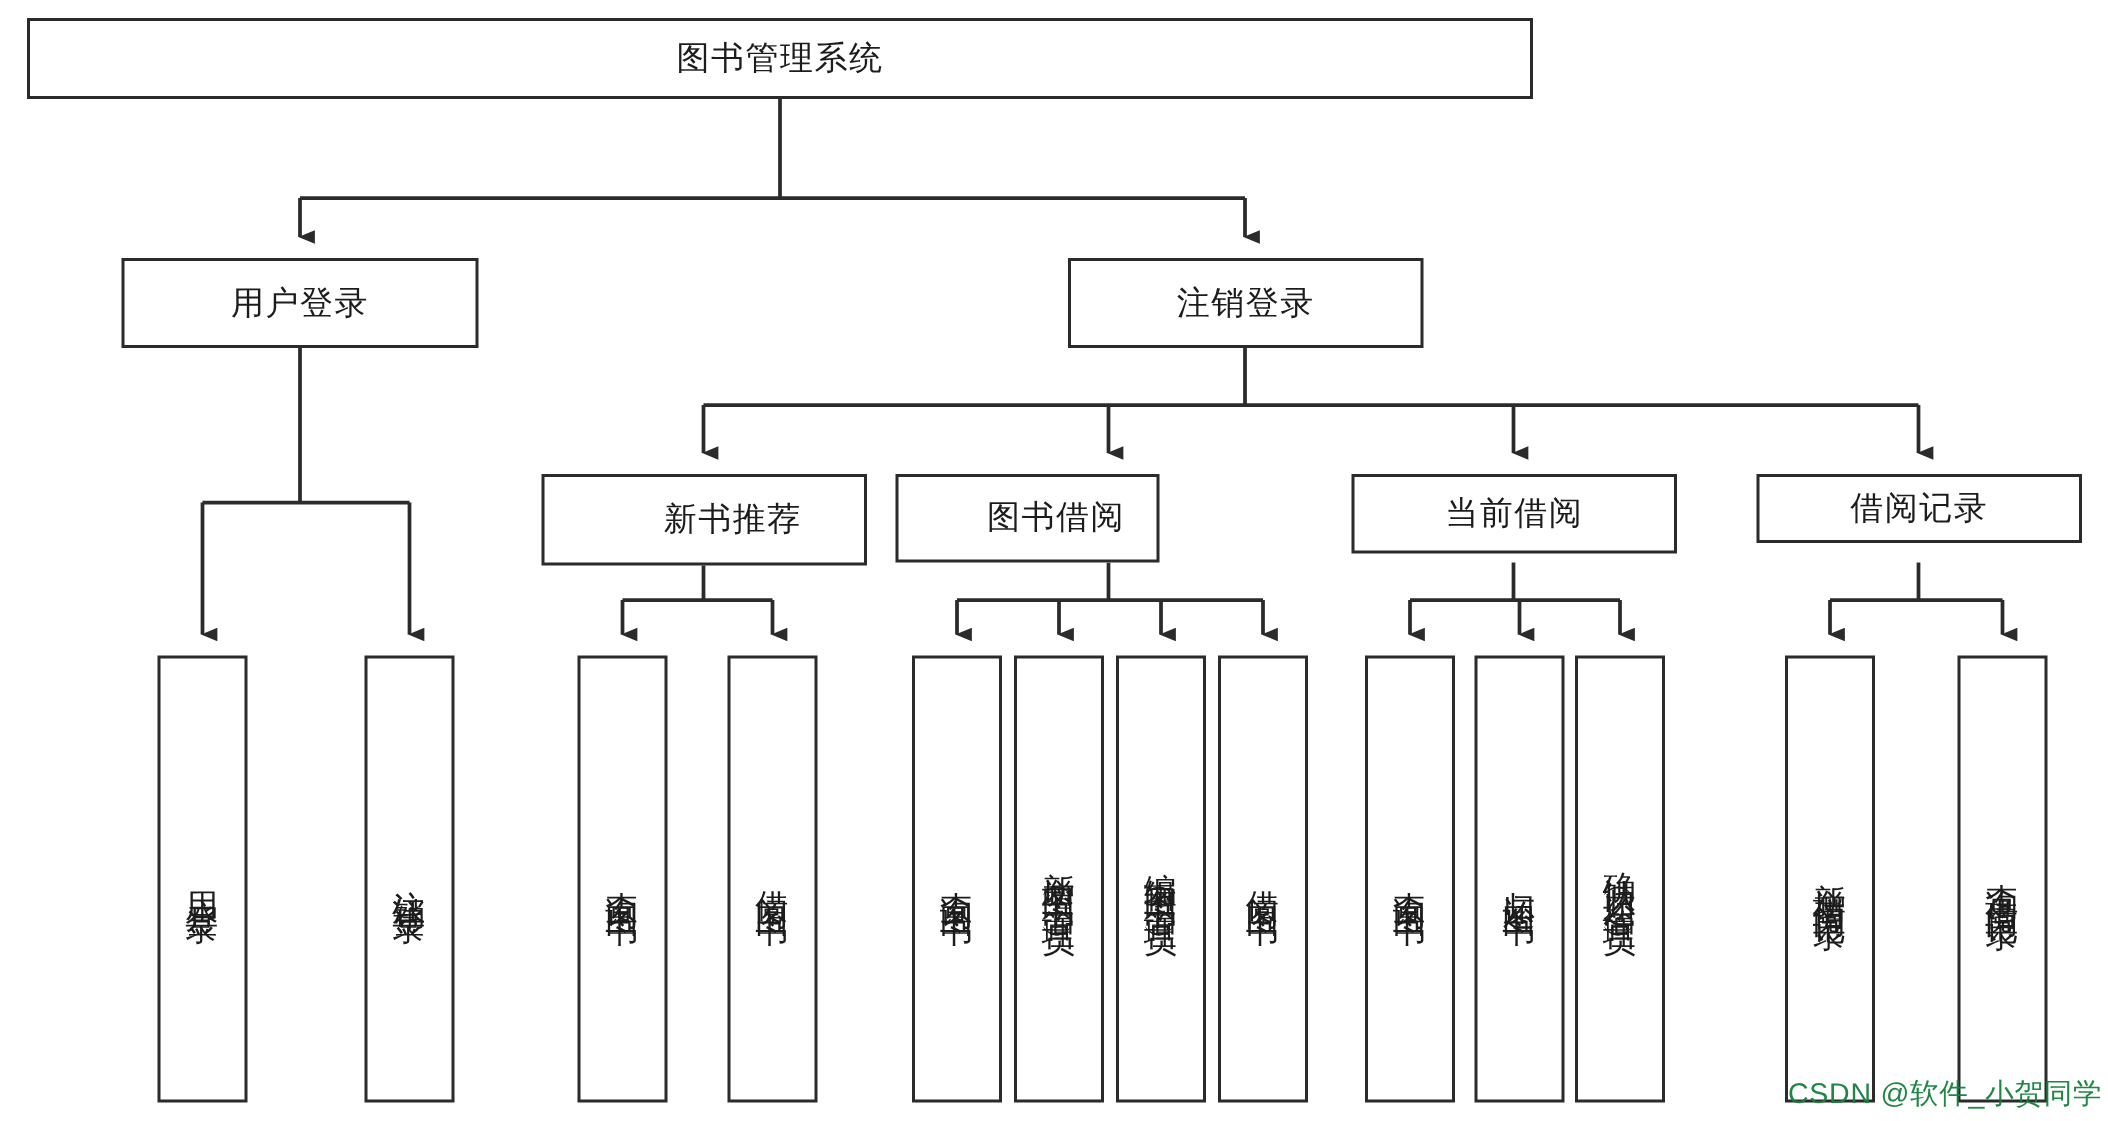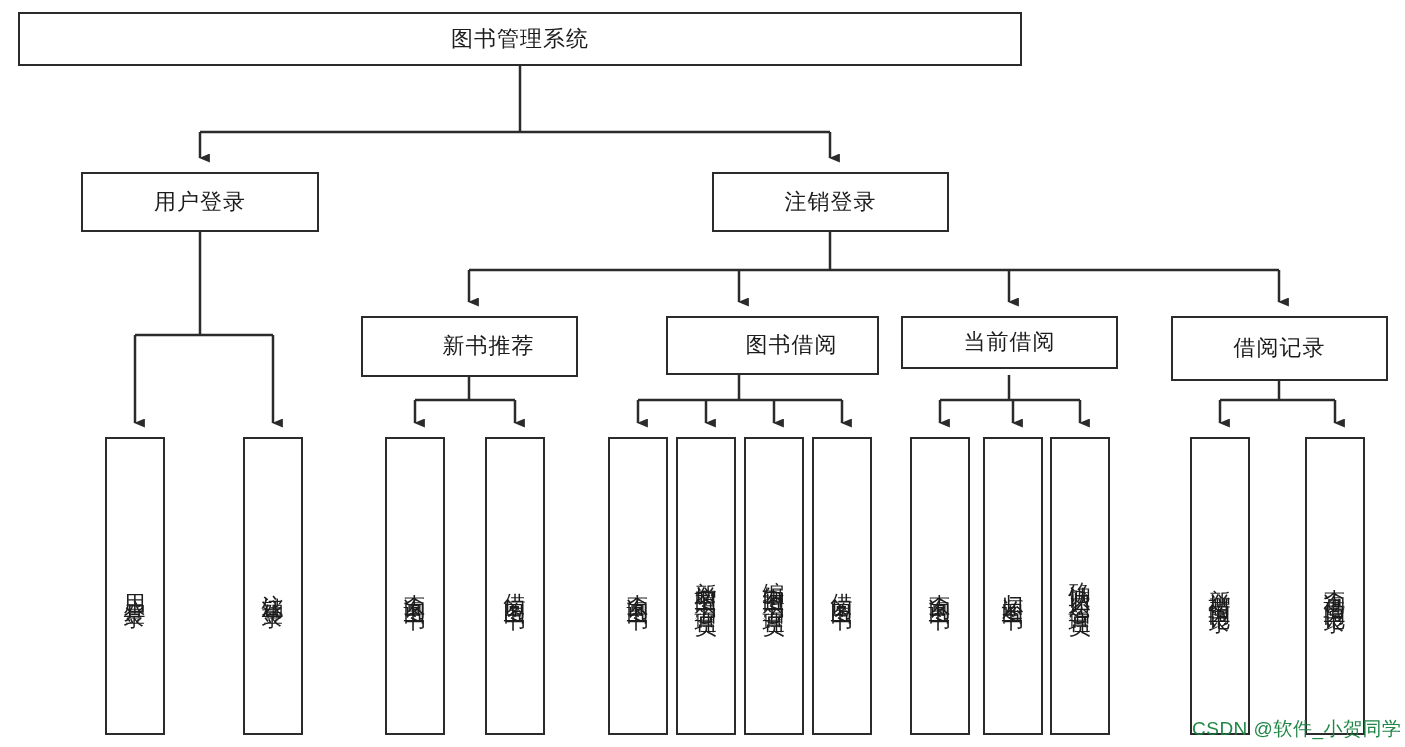--- a/index.html
+++ b/index.html
@@ -123,27 +123,27 @@
   <div class="node node-h" style="left:81px; top:172px; width:238px; height:60px;">
     <span>用户登录</span>
   </div>
   <div class="node node-h" style="left:712px; top:172px; width:237px; height:60px;">
     <span>注销登录</span>
   </div>
 
   <div class="node node-h" style="left:361px; top:316px; width:217px; height:61px;padding-left:38px;">
     <span>新书推荐</span>
   </div>
-  <div class="node node-h" style="left:666px; top:316px; width:213px; height:59px;padding-left:38px;">
+  <div class="node node-h" style="left:597px; top:316px; width:176px; height:59px;padding-left:38px;">
     <span>图书借阅</span>
   </div>
   <div class="node node-h" style="left:901px; top:316px; width:217px; height:53px;">
     <span>当前借阅</span>
   </div>
-  <div class="node node-h" style="left:1171px; top:316px; width:217px; height:65px;">
+  <div class="node node-h" style="left:1171px; top:316px; width:217px; height:46px;">
     <span>借阅记录</span>
   </div>
 
   <div class="node node-v" style="left:105px; top:437px; width:60px; height:298px;">
     <span class="vtext">用户登录</span>
   </div>
   <div class="node node-v" style="left:243px; top:437px; width:60px; height:298px;">
     <span class="vtext">注销登录</span>
   </div>
 

